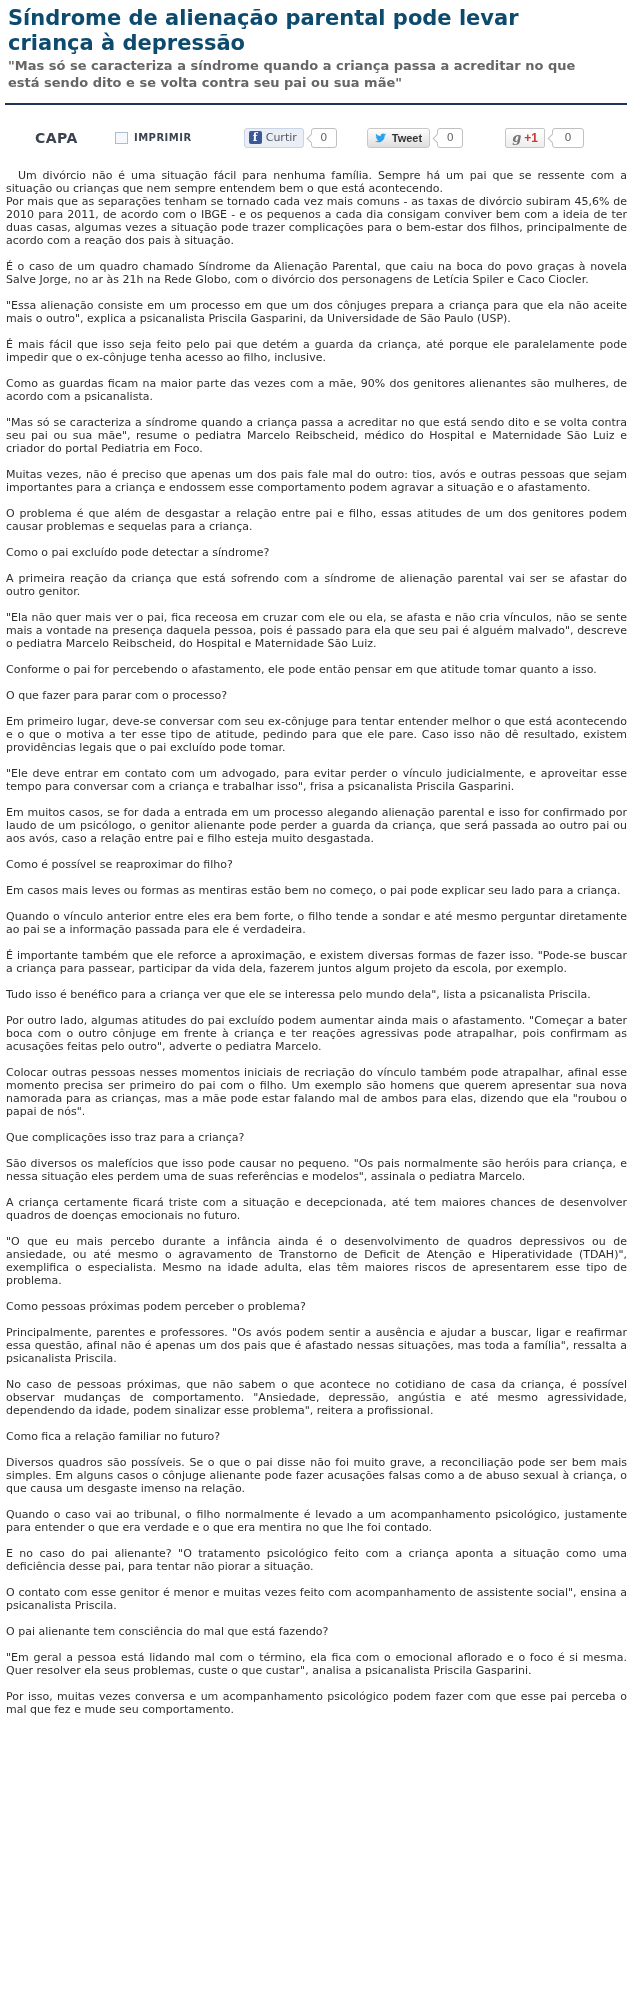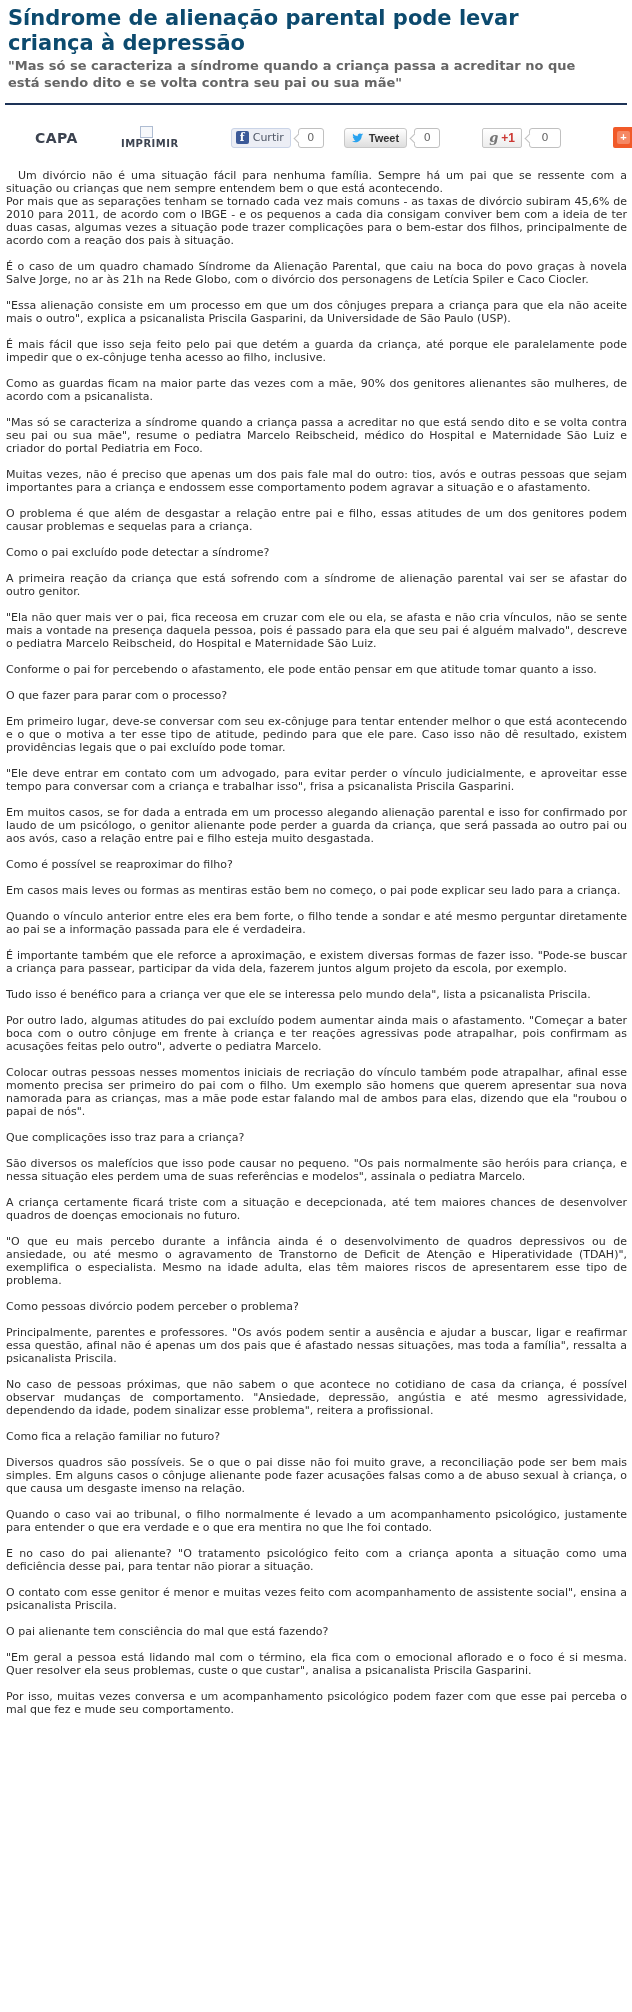--- a/index.html
+++ b/index.html
@@ -48,40 +48,39 @@
     color: #3c4350;
     text-decoration: none;
     letter-spacing: 0.5px;
     cursor: pointer;
   }
   .print-group {
     margin-left: 37px;
     display: inline-flex;
     align-items: center;
     cursor: pointer;
-    flex-direction: column;
   }
   .print-icon {
     width: 13px; height: 12px;
     border: 1px solid #aebcd2;
     background: #f6f8fb;
     display: inline-block;
   }
   .print-label {
     margin-left: 6px;
     font-size: 10px;
     font-weight: bold;
     color: #3c4350;
     letter-spacing: 0.5px;
     text-decoration: none;
   }
 
   .widget { display: inline-flex; align-items: center; }
   .fb-widget { margin-left: 52px; }
-  .tw-widget { margin-left: 10px; padding-left: 10px; }
+  .tw-widget { margin-left: 20px; padding-left: 10px; }
   .gp-widget { margin-left: 42px; }
   .share-widget { margin-left: 52px; }
 
   .fb-btn {
     display: inline-flex; align-items: center;
     height: 20px;
     padding: 0 6px 0 4px;
     background: #eceef5;
     border: 1px solid #cad4e7;
     border-radius: 3px;
@@ -285,21 +284,21 @@
         <p class="para">Em casos mais leves ou formas as mentiras estão bem no começo, o pai pode explicar seu lado para a criança.</p>
         <p class="para">Quando o vínculo anterior entre eles era bem forte, o filho tende a sondar e até mesmo perguntar diretamente ao pai se a informação passada para ele é verdadeira.</p>
         <p class="para">É importante também que ele reforce a aproximação, e existem diversas formas de fazer isso. "Pode-se buscar a criança para passear, participar da vida dela, fazerem juntos algum projeto da escola, por exemplo.</p>
         <p class="para">Tudo isso é benéfico para a criança ver que ele se interessa pelo mundo dela", lista a psicanalista Priscila.</p>
         <p class="para">Por outro lado, algumas atitudes do pai excluído podem aumentar ainda mais o afastamento. "Começar a bater boca com o outro cônjuge em frente à criança e ter reações agressivas pode atrapalhar, pois confirmam as acusações feitas pelo outro", adverte o pediatra Marcelo.</p>
         <p class="para">Colocar outras pessoas nesses momentos iniciais de recriação do vínculo também pode atrapalhar, afinal esse momento precisa ser primeiro do pai com o filho. Um exemplo são homens que querem apresentar sua nova namorada para as crianças, mas a mãe pode estar falando mal de ambos para elas, dizendo que ela "roubou o papai de nós".</p>
         <p class="para">Que complicações isso traz para a criança?</p>
         <p class="para">São diversos os malefícios que isso pode causar no pequeno. "Os pais normalmente são heróis para criança, e nessa situação eles perdem uma de suas referências e modelos", assinala o pediatra Marcelo.</p>
         <p class="para">A criança certamente ficará triste com a situação e decepcionada, até tem maiores chances de desenvolver quadros de doenças emocionais no futuro.</p>
         <p class="para">"O que eu mais percebo durante a infância ainda é o desenvolvimento de quadros depressivos ou de ansiedade, ou até mesmo o agravamento de Transtorno de Deficit de Atenção e Hiperatividade (TDAH)", exemplifica o especialista. Mesmo na idade adulta, elas têm maiores riscos de apresentarem esse tipo de problema.</p>
-        <p class="para">Como pessoas divórcio podem perceber o problema?</p>
+        <p class="para">Como pessoas próximas podem perceber o problema?</p>
         <p class="para">Principalmente, parentes e professores. "Os avós podem sentir a ausência e ajudar a buscar, ligar e reafirmar essa questão, afinal não é apenas um dos pais que é afastado nessas situações, mas toda a família", ressalta a psicanalista Priscila.</p>
         <p class="para">No caso de pessoas próximas, que não sabem o que acontece no cotidiano de casa da criança, é possível observar mudanças de comportamento. "Ansiedade, depressão, angústia e até mesmo agressividade, dependendo da idade, podem sinalizar esse problema", reitera a profissional.</p>
         <p class="para">Como fica a relação familiar no futuro?</p>
         <p class="para">Diversos quadros são possíveis. Se o que o pai disse não foi muito grave, a reconciliação pode ser bem mais simples. Em alguns casos o cônjuge alienante pode fazer acusações falsas como a de abuso sexual à criança, o que causa um desgaste imenso na relação.</p>
         <p class="para">Quando o caso vai ao tribunal, o filho normalmente é levado a um acompanhamento psicológico, justamente para entender o que era verdade e o que era mentira no que lhe foi contado.</p>
         <p class="para">E no caso do pai alienante? "O tratamento psicológico feito com a criança aponta a situação como uma deficiência desse pai, para tentar não piorar a situação.</p>
         <p class="para">O contato com esse genitor é menor e muitas vezes feito com acompanhamento de assistente social", ensina a psicanalista Priscila.</p>
         <p class="para">O pai alienante tem consciência do mal que está fazendo?</p>
         <p class="para">"Em geral a pessoa está lidando mal com o término, ela fica com o emocional aflorado e o foco é si mesma. Quer resolver ela seus problemas, custe o que custar", analisa a psicanalista Priscila Gasparini.</p>
         <p class="para">Por isso, muitas vezes conversa e um acompanhamento psicológico podem fazer com que esse pai perceba o mal que fez e mude seu comportamento.</p>

